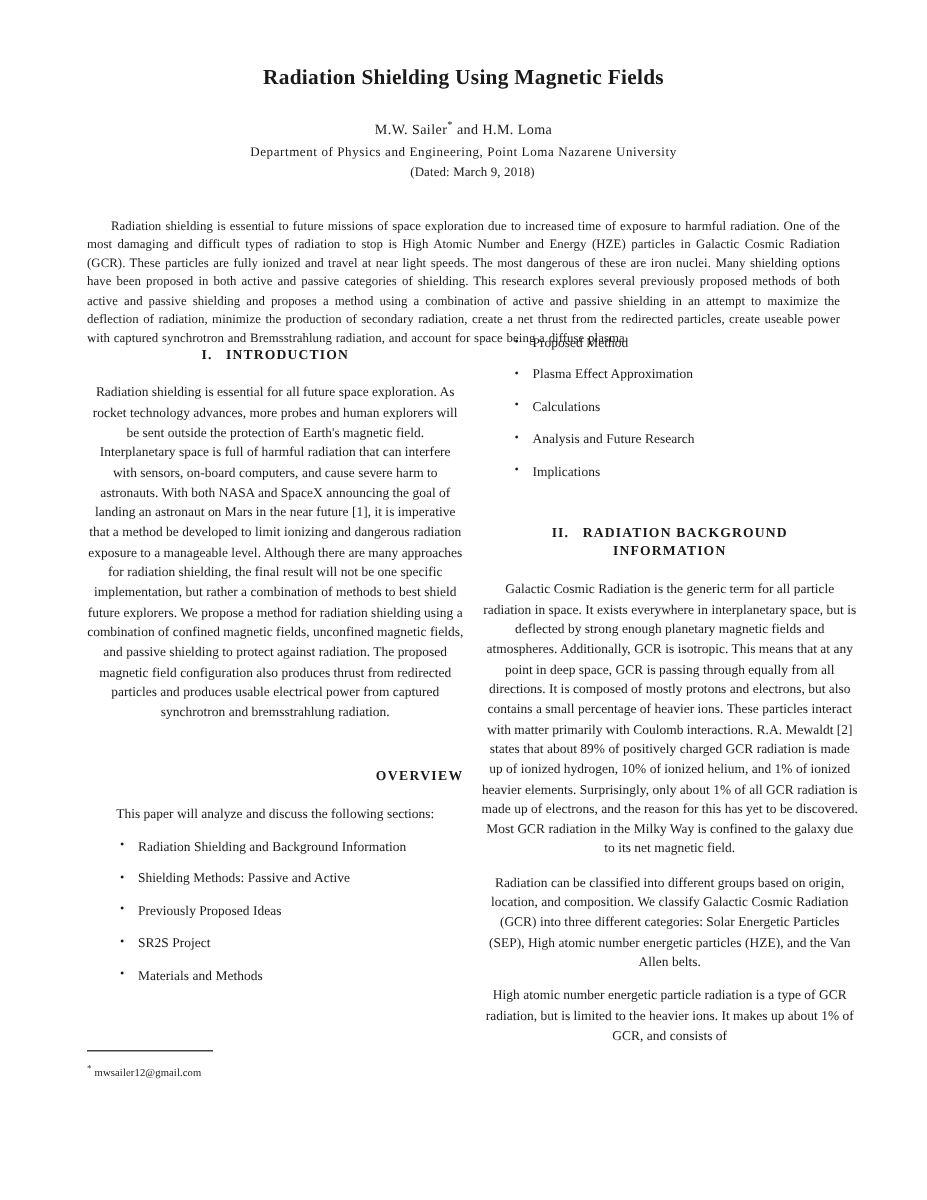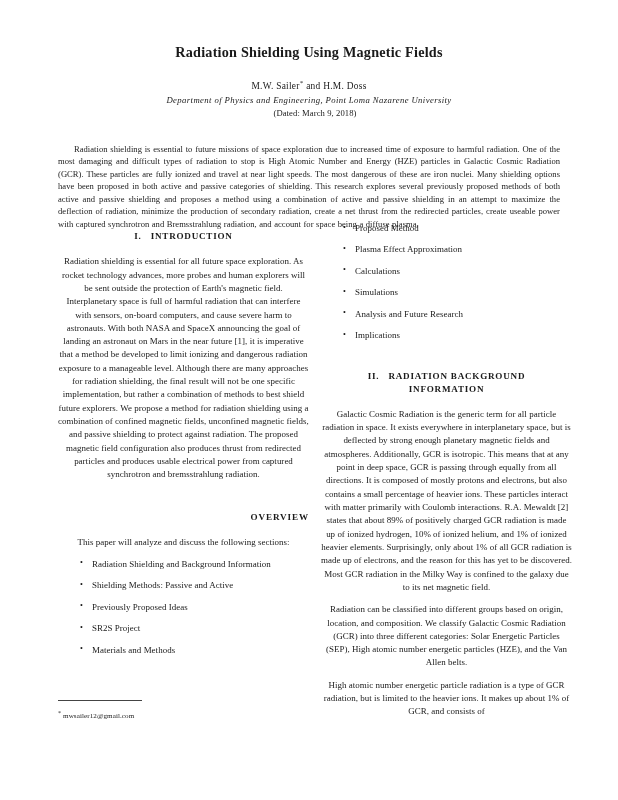--- a/index.html
+++ b/index.html
@@ -43,21 +43,20 @@
     line-height: 1.35;
     margin: 0;
     letter-spacing: 0.03em;
   }
   .authors .sup {
     font-size: 7px;
     vertical-align: super;
   }
   .affiliation {
     font-size: 8.7px;
-    font-style: italic;
     line-height: 1.4;
     margin: 1px 0 0 0;
     letter-spacing: 0.045em;
   }
   .dateline {
     font-size: 8.6px;
     line-height: 1.4;
     margin: 1px 0 0 0;
     letter-spacing: 0.01em;
     padding-left: 12px;
@@ -168,21 +167,21 @@
     margin-right: 2px;
   }
 </style>
 </head>
 <body>
 
 <div class="page">
 
   <div class="title-block">
     <h1 class="paper-title">Radiation Shielding Using Magnetic Fields</h1>
-    <p class="authors"><span>M.W. Sailer</span><span class="sup">*</span><span> and H.M. Doss</span></p>
+    <p class="authors"><span>M.W. Sailer</span><span class="sup">*</span><span> and H.M. Loma</span></p>
     <p class="affiliation">Department of Physics and Engineering, Point Loma Nazarene University</p>
     <p class="dateline">(Dated: March 9, 2018)</p>
   </div>
 
   <div class="abstract">Radiation shielding is essential to future missions of space exploration due to increased time of exposure to harmful radiation. One of the most damaging and difficult types of radiation to stop is High Atomic Number and Energy (HZE) particles in Galactic Cosmic Radiation (GCR). These particles are fully ionized and travel at near light speeds. The most dangerous of these are iron nuclei. Many shielding options have been proposed in both active and passive categories of shielding. This research explores several previously proposed methods of both active and passive shielding and proposes a method using a combination of active and passive shielding in an attempt to maximize the deflection of radiation, minimize the production of secondary radiation, create a net thrust from the redirected particles, create useable power with captured synchrotron and Bremsstrahlung radiation, and account for space being a diffuse plasma.</div>
 
   <div class="columns">
 
     <div class="col col-left">
 
@@ -204,21 +203,20 @@
         <li>Materials and Methods</li>
       </ul>
     </div>
 
     <div class="col col-right">
 
       <ul class="toc" style="margin-top:0;">
         <li>Proposed Method</li>
         <li>Plasma Effect Approximation</li>
         <li>Calculations</li>
-        <li>Simulations</li>
         <li>Analysis and Future Research</li>
         <li>Implications</li>
       </ul>
 
       <div class="section-head" style="margin-top:28px;">
         <span class="num">II.</span><span>RADIATION BACKGROUND</span><br>
         <span>INFORMATION</span>
       </div>
 
       <p class="body">Galactic Cosmic Radiation is the generic term for all particle radiation in space. It exists everywhere in interplanetary space, but is deflected by strong enough planetary magnetic fields and atmospheres. Additionally, GCR is isotropic. This means that at any point in deep space, GCR is passing through equally from all directions. It is composed of mostly protons and electrons, but also contains a small percentage of heavier ions. These particles interact with matter primarily with Coulomb interactions. R.A. Mewaldt [2] states that about 89% of positively charged GCR radiation is made up of ionized hydrogen, 10% of ionized helium, and 1% of ionized heavier elements. Surprisingly, only about 1% of all GCR radiation is made up of electrons, and the reason for this has yet to be discovered. Most GCR radiation in the Milky Way is confined to the galaxy due to its net magnetic field.</p>

